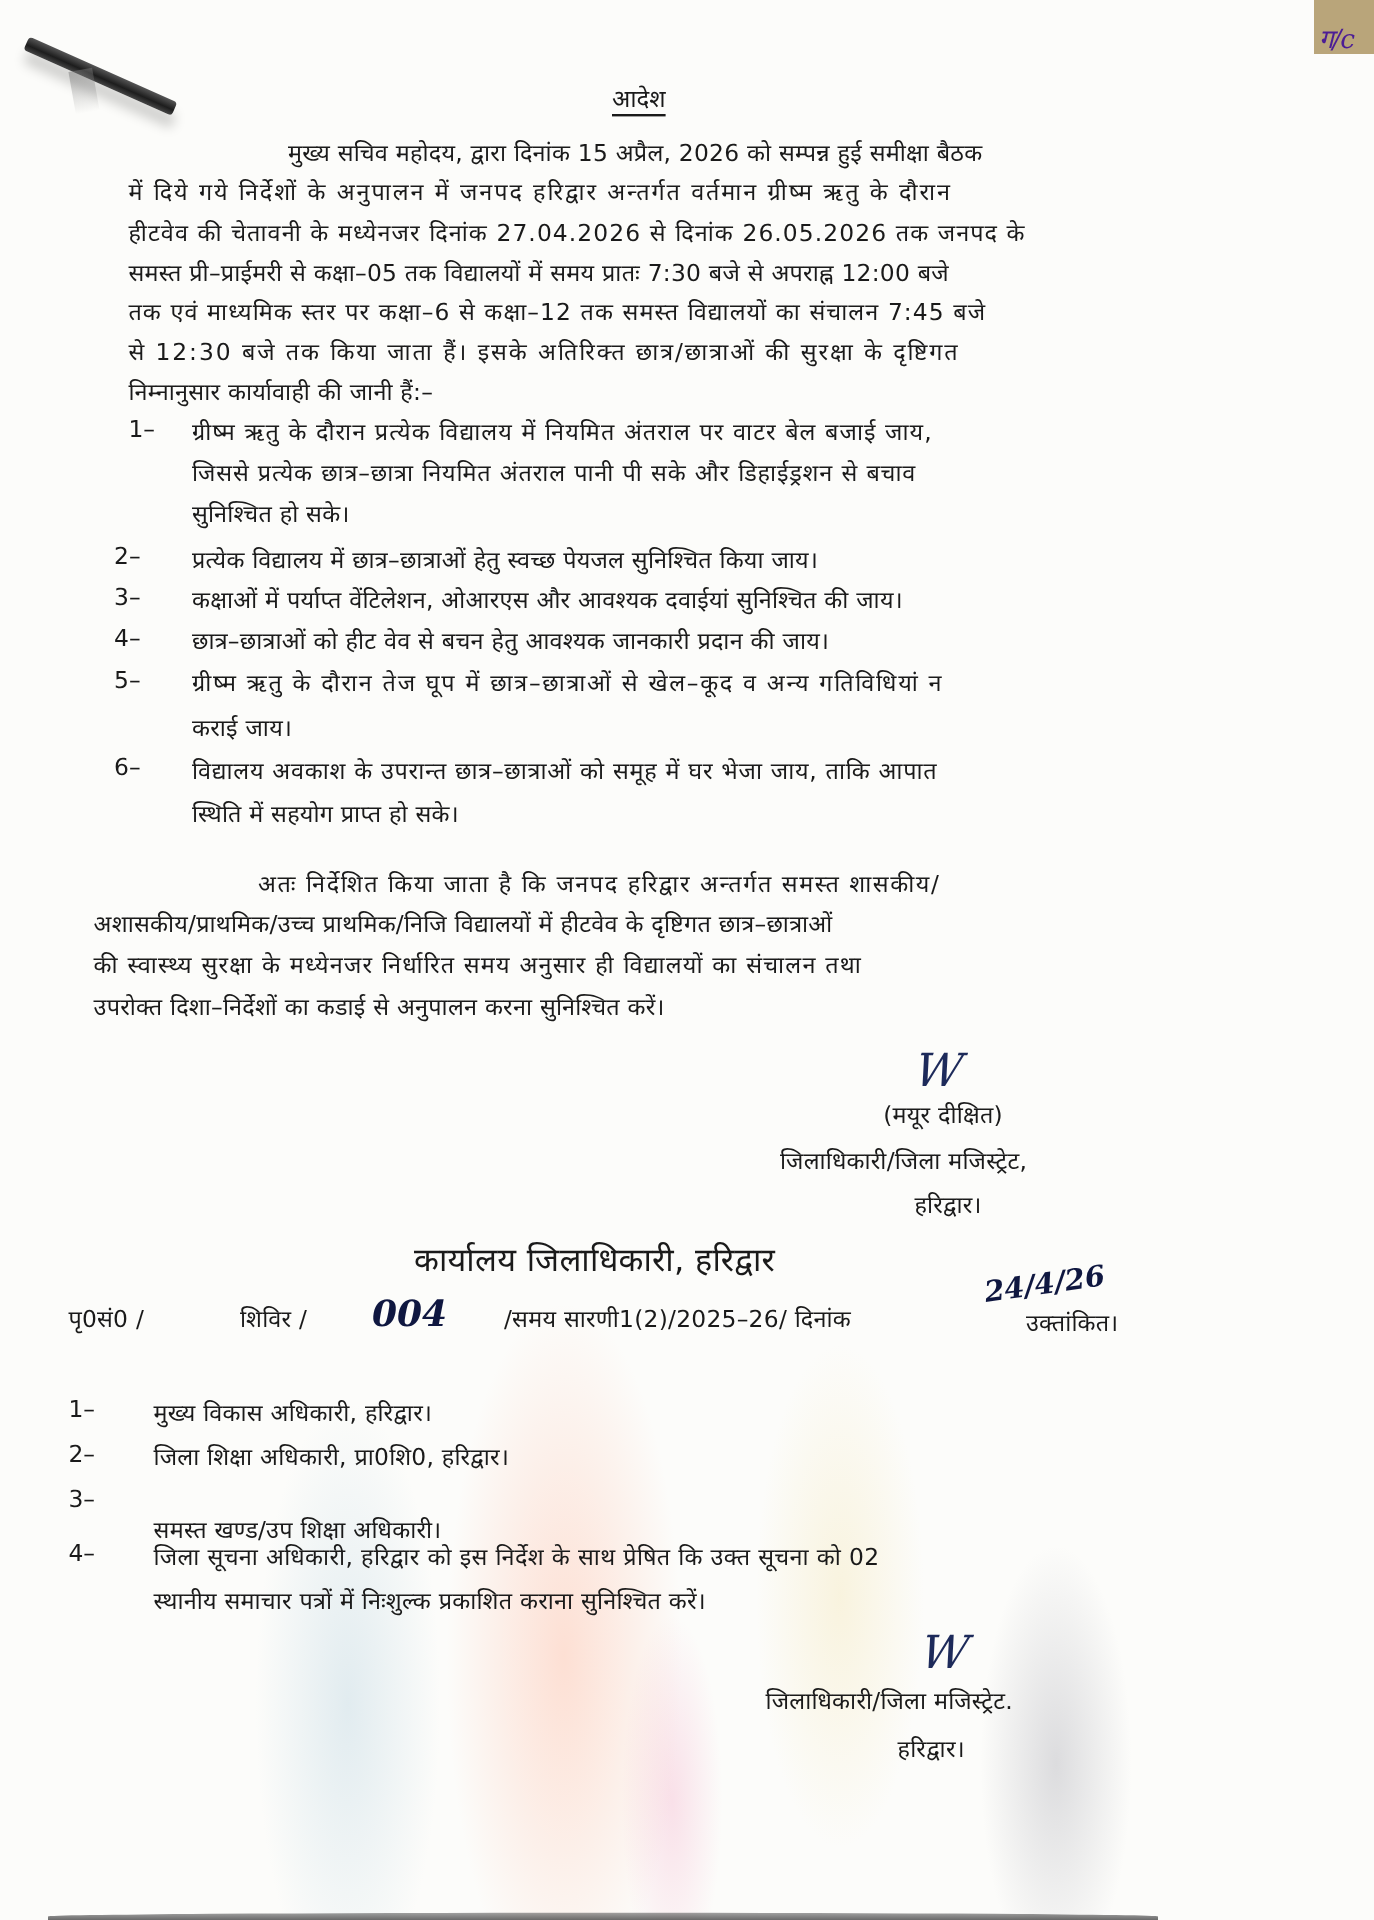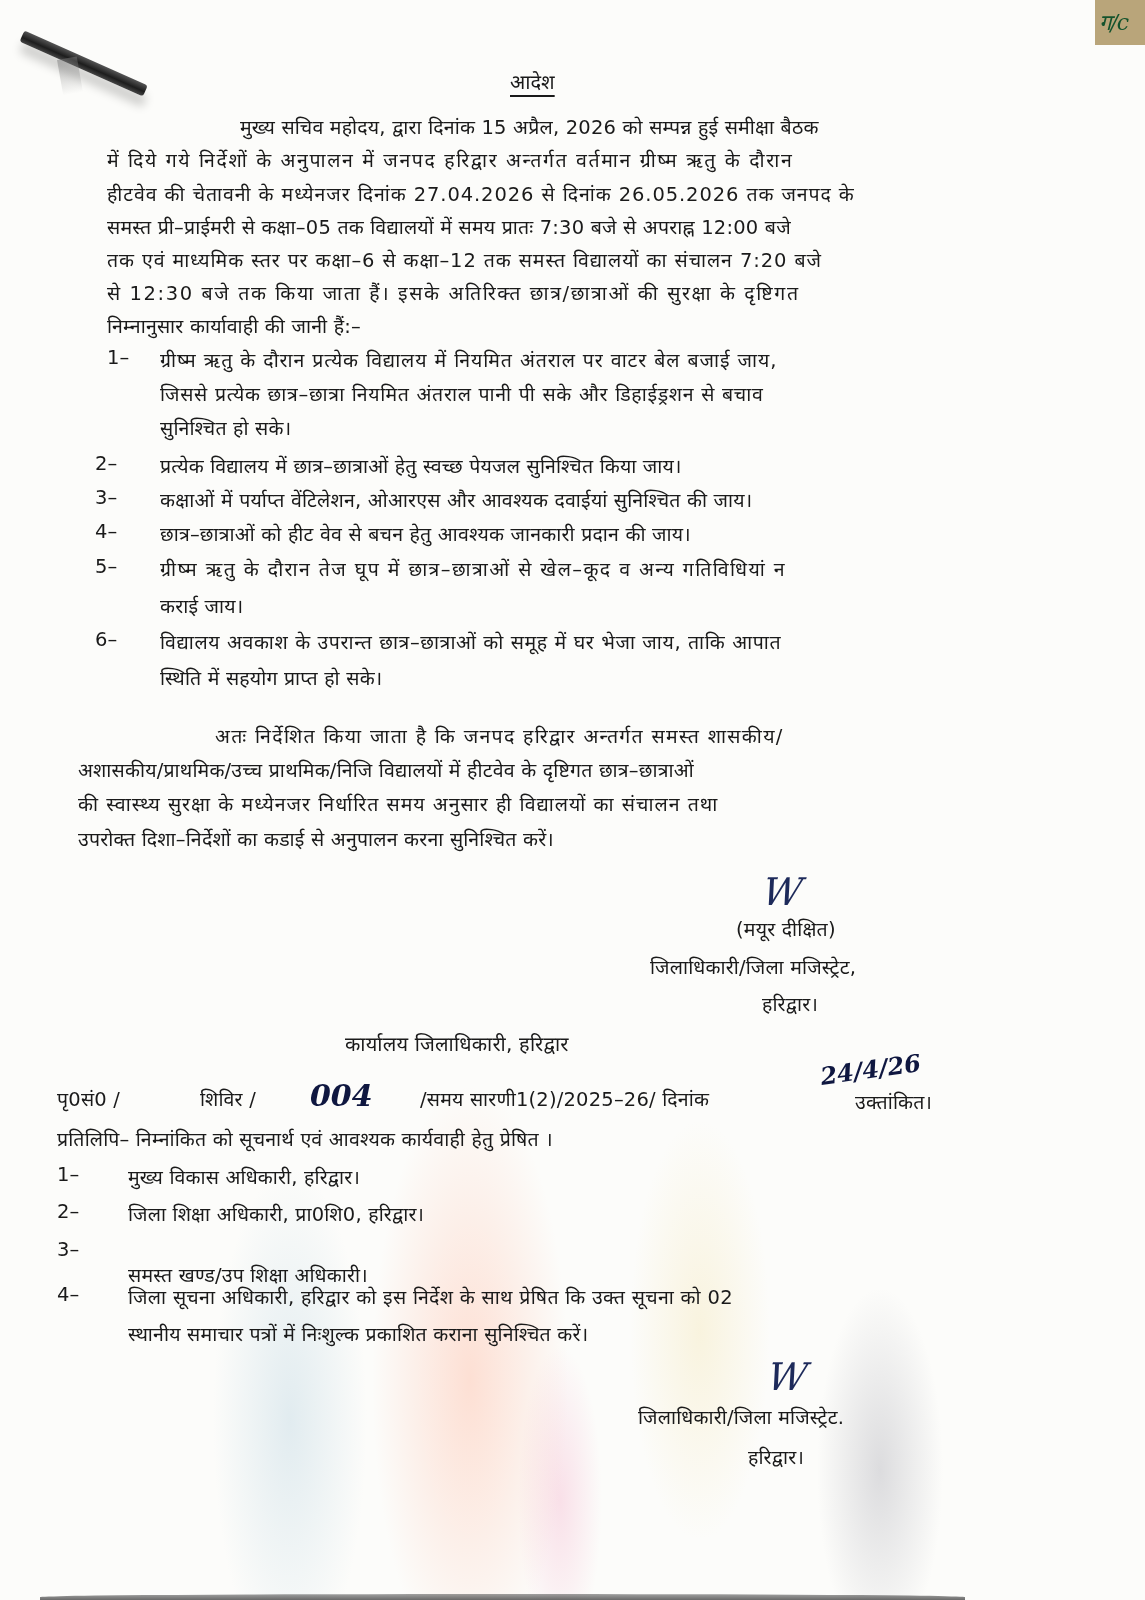--- a/index.html
+++ b/index.html
@@ -47,25 +47,25 @@
     
     .corner-scrap {
       position: absolute;
       right: 0; top: 0;
       width: 50px; height: 45px;
       background: #b9a57a;
       overflow: hidden;
     }
     .corner-scrap span {
       position: absolute;
-      left: 4px; top: 6px;
+      left: 4px; top: 16px;
       font-family: "DejaVu Serif", serif;
       font-style: italic;
       font-size: 22px;
-      color: #14532d;
+      color: #4c1d95;
       letter-spacing: -1px;
     }
     .bottom-edge {
       position: absolute;
       left: 40px; right: 180px;
       bottom: 0;
       height: 6px;
       background: linear-gradient(rgba(100,100,100,0.6), rgba(70,70,70,0.8));
       border-radius: 50% 50% 0 0;
     }
@@ -88,42 +88,42 @@
       font-style: italic;
       transform: skewX(-8deg);
     }
     .handwrite {
       position: absolute;
       font-family: "DejaVu Serif", serif;
       font-style: italic;
       color: #0f1740;
       font-weight: bold;
     }
-    .office-title { font-size: 20px; text-align: right; }
+    .office-title { font-size: 27px; text-align: right; }
   </style>
 </head>
 <body>
 
 <div class="page">
 
   <div class="staple"></div>
   <div class="staple-shadow"></div>
 
   <div class="corner-scrap">
     <span>ग/c</span>
   </div>
 
   <div class="t title">आदेश</div>
 
   <div>
     <div class="line" style="left:240px; top:113px; width:728px;">मुख्य सचिव महोदय, द्वारा दिनांक 15 अप्रैल, 2026 को सम्पन्न हुई समीक्षा बैठक</div>
     <div class="line" style="left:107px; top:146px; width:858px; letter-spacing:1.6px;">में दिये गये निर्देशों के अनुपालन में जनपद हरिद्वार अन्तर्गत वर्तमान ग्रीष्म ऋतु के दौरान</div>
     <div class="line" style="left:107px; top:180px; width:858px; letter-spacing:0.9px;">हीटवेव की चेतावनी के मध्येनजर दिनांक 27.04.2026 से दिनांक 26.05.2026 तक जनपद के</div>
     <div class="line" style="left:107px; top:213px; width:858px; letter-spacing:0.2px;">समस्त प्री–प्राईमरी से कक्षा–05 तक विद्यालयों में समय प्रातः 7:30 बजे से अपराह्न 12:00 बजे</div>
-    <div class="line" style="left:107px; top:246px; width:858px; letter-spacing:0.9px;">तक एवं माध्यमिक स्तर पर कक्षा–6 से कक्षा–12 तक समस्त विद्यालयों का संचालन 7:20 बजे</div>
+    <div class="line" style="left:107px; top:246px; width:858px; letter-spacing:0.9px;">तक एवं माध्यमिक स्तर पर कक्षा–6 से कक्षा–12 तक समस्त विद्यालयों का संचालन 7:45 बजे</div>
     <div class="line" style="left:107px; top:279px; width:858px; letter-spacing:1.6px;">से 12:30 बजे तक किया जाता हैं। इसके अतिरिक्त छात्र/छात्राओं की सुरक्षा के दृष्टिगत</div>
     <div class="line" style="left:107px; top:312px;">निम्नानुसार कार्यावाही की जानी हैं:–</div>
   </div>
 
   <div>
     <div>
       <div class="num" style="left:107px; top:346px;">1–</div>
       <div class="line" style="left:160px; top:346px; letter-spacing:0.9px;">ग्रीष्म ऋतु के दौरान प्रत्येक विद्यालय में नियमित अंतराल पर वाटर बेल बजाई जाय,</div>
       <div class="line" style="left:160px; top:380px; letter-spacing:0.7px;">जिससे प्रत्येक छात्र–छात्रा नियमित अंतराल पानी पी सके और डिहाईड्रशन से बचाव</div>
       <div class="line" style="left:160px; top:414px;">सुनिश्चित हो सके।</div>
@@ -170,21 +170,20 @@
 
   <div>
     <div class="line" style="left:57px; top:1085px;">पृ0सं0 /</div>
     <div class="line" style="left:200px; top:1085px;">शिविर /</div>
     <div class="handwrite" style="left:310px; top:1078px; font-size:30px;">004</div>
     <div class="line" style="left:420px; top:1085px;">/समय सारणी1(2)/2025–26/ दिनांक</div>
     <div class="handwrite" style="left:820px; top:1055px; font-size:24px; transform:rotate(-8deg);">24/4/26</div>
     <div class="line" style="left:855px; top:1088px;">उक्तांकित।</div>
   </div>
 
-  <div class="line" style="left:57px; top:1125px;">प्रतिलिपि– निम्नांकित को सूचनार्थ एवं आवश्यक कार्यवाही हेतु प्रेषित ।</div>
 
   <div>
     <div>
       <div class="num" style="left:57px; top:1163px;">1–</div>
       <div class="line" style="left:128px; top:1163px;">मुख्य विकास अधिकारी, हरिद्वार।</div>
     </div>
     <div>
       <div class="num" style="left:57px; top:1200px;">2–</div>
       <div class="line" style="left:128px; top:1200px;">जिला शिक्षा अधिकारी, प्रा0शि0, हरिद्वार।</div>
     </div>

